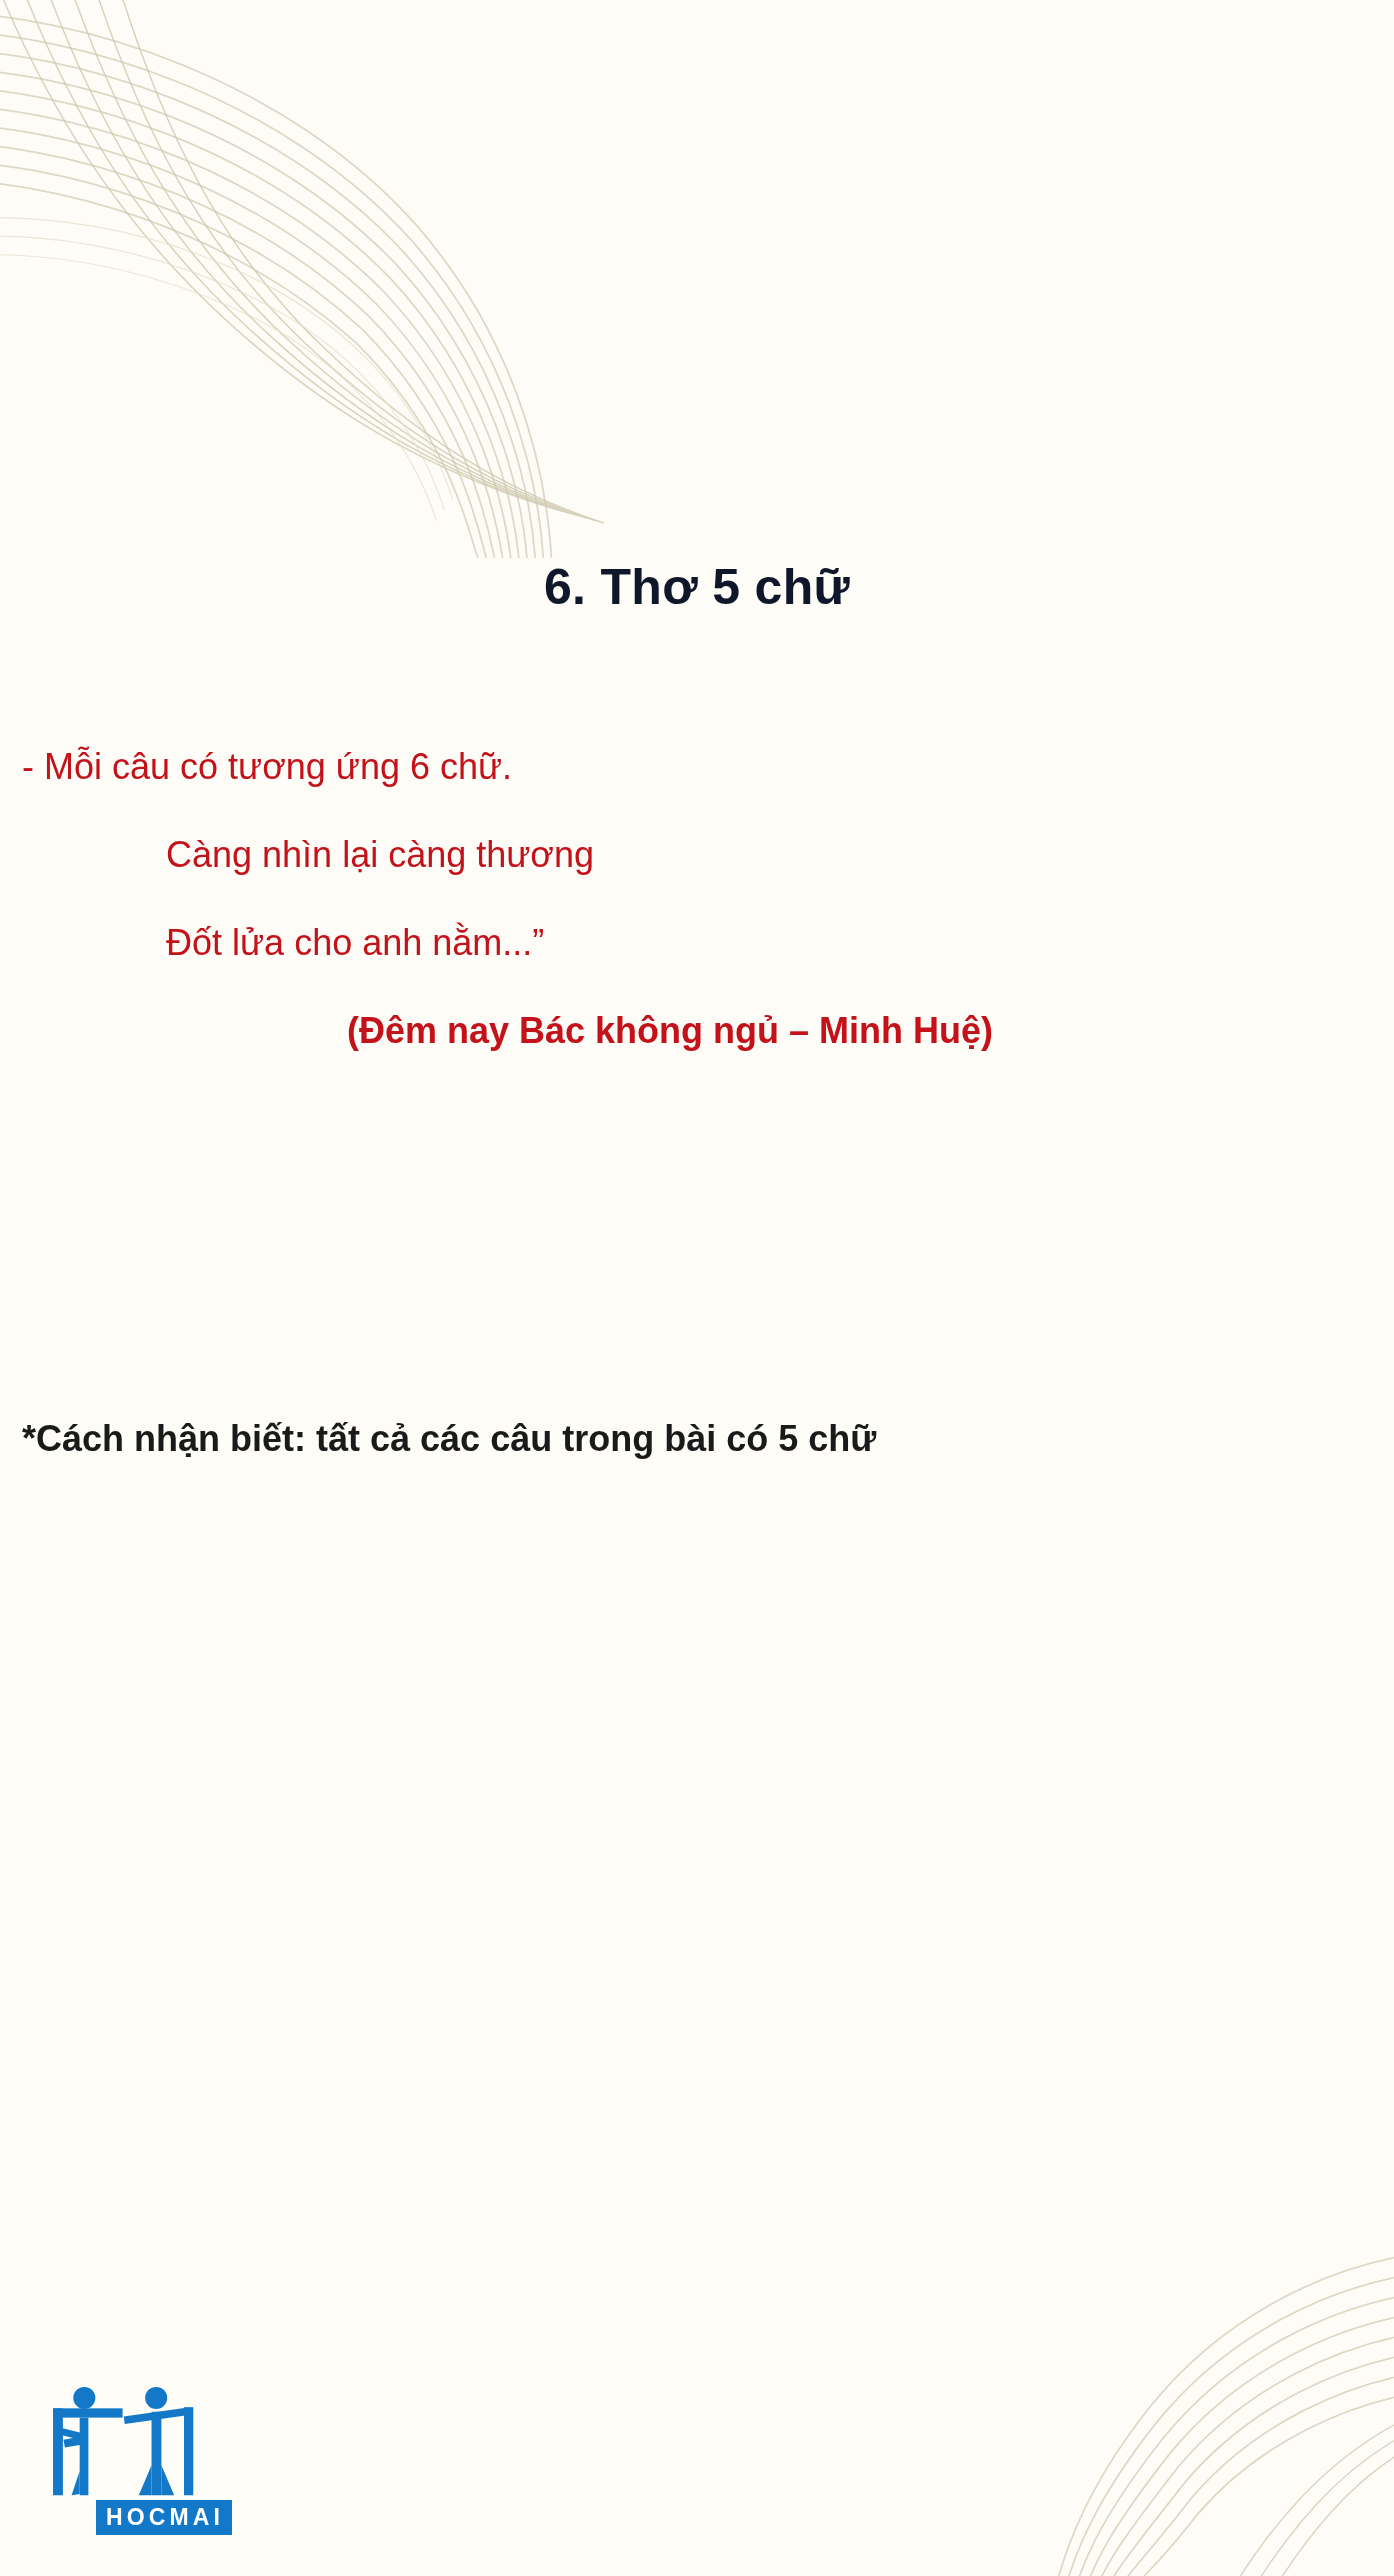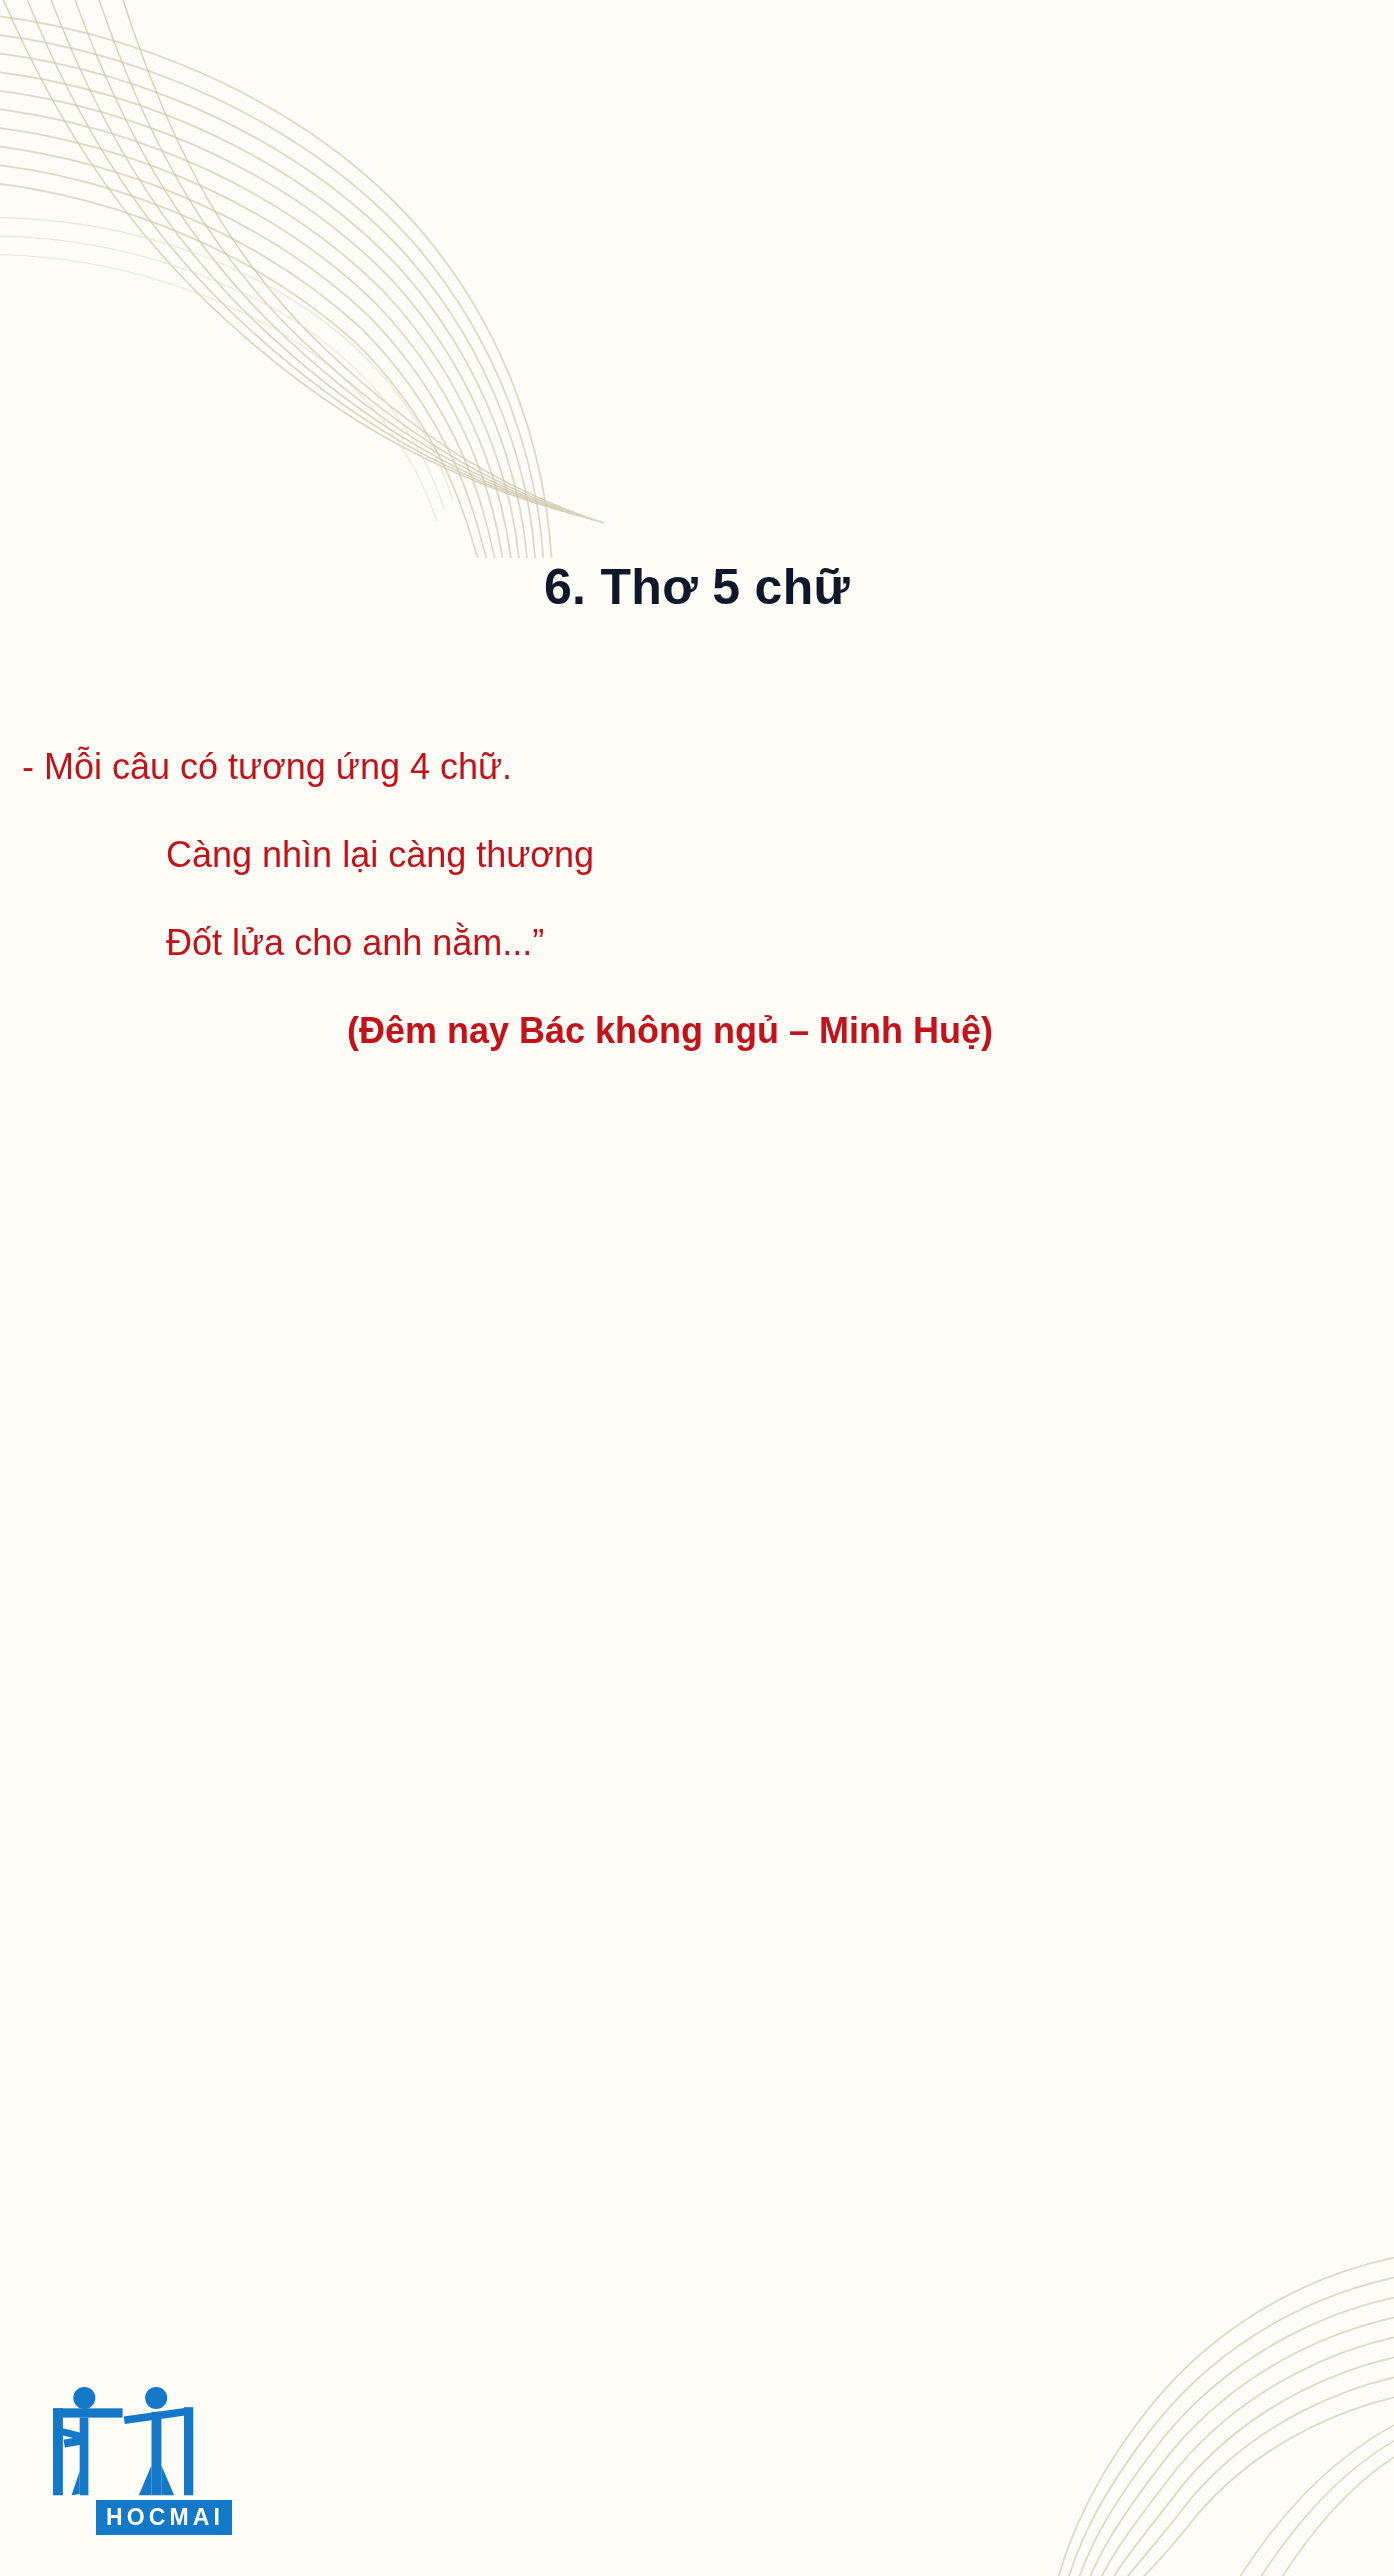--- a/index.html
+++ b/index.html
@@ -165,26 +165,27 @@
         <path d="M556,800 C632,668 726,552 856,488 C878,477 890,472 900,470"></path>
         <path d="M592,800 C664,676 752,564 872,506 C886,499 894,496 900,494"></path>
       </g>
     </svg>
 
   </div>
 
   <div class="slide-title">6. Thơ 5 chữ</div>
 
   <div class="body-block">
-    <div class="line">- Mỗi câu có tương ứng 4 chữ.</div>
+    <div class="line">- Mỗi câu có tương ứng 6 chữ.</div>
     <div class="line indent-2">Càng nhìn lại càng thương</div>
     <div class="line indent-2">Đốt lửa cho anh nằm...”</div>
     <div class="line indent-3 bold">(Đêm nay Bác không ngủ – Minh Huệ)</div>
   </div>
 
+  <div class="note">*Cách nhận biết: tất cả các câu trong bài có 5 chữ</div>
 
   <div class="logo">
     <div class="logo-mark">
       <svg width="174" height="113" viewBox="0 0 300 195">
         <g fill="#1378c8">
 
           <rect x="12" y="42" width="17" height="150"></rect>
           <rect x="12" y="42" width="120" height="16"></rect>
           <rect x="58" y="58" width="15" height="134"></rect>
           <circle cx="66" cy="24" r="19"></circle>

